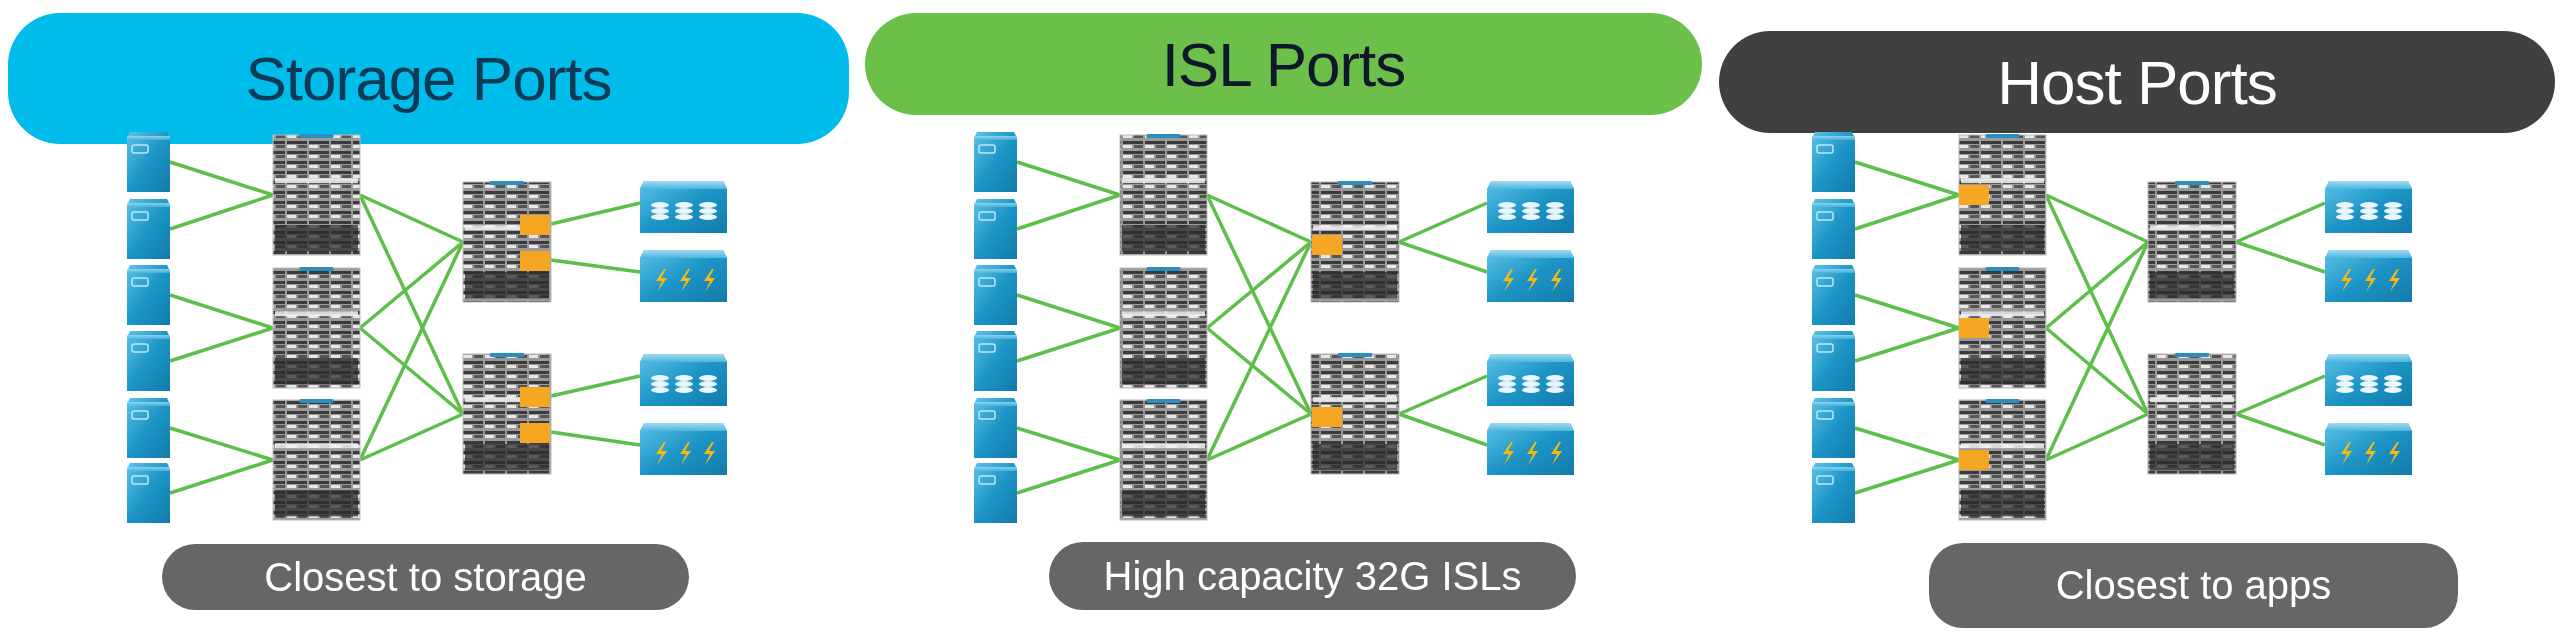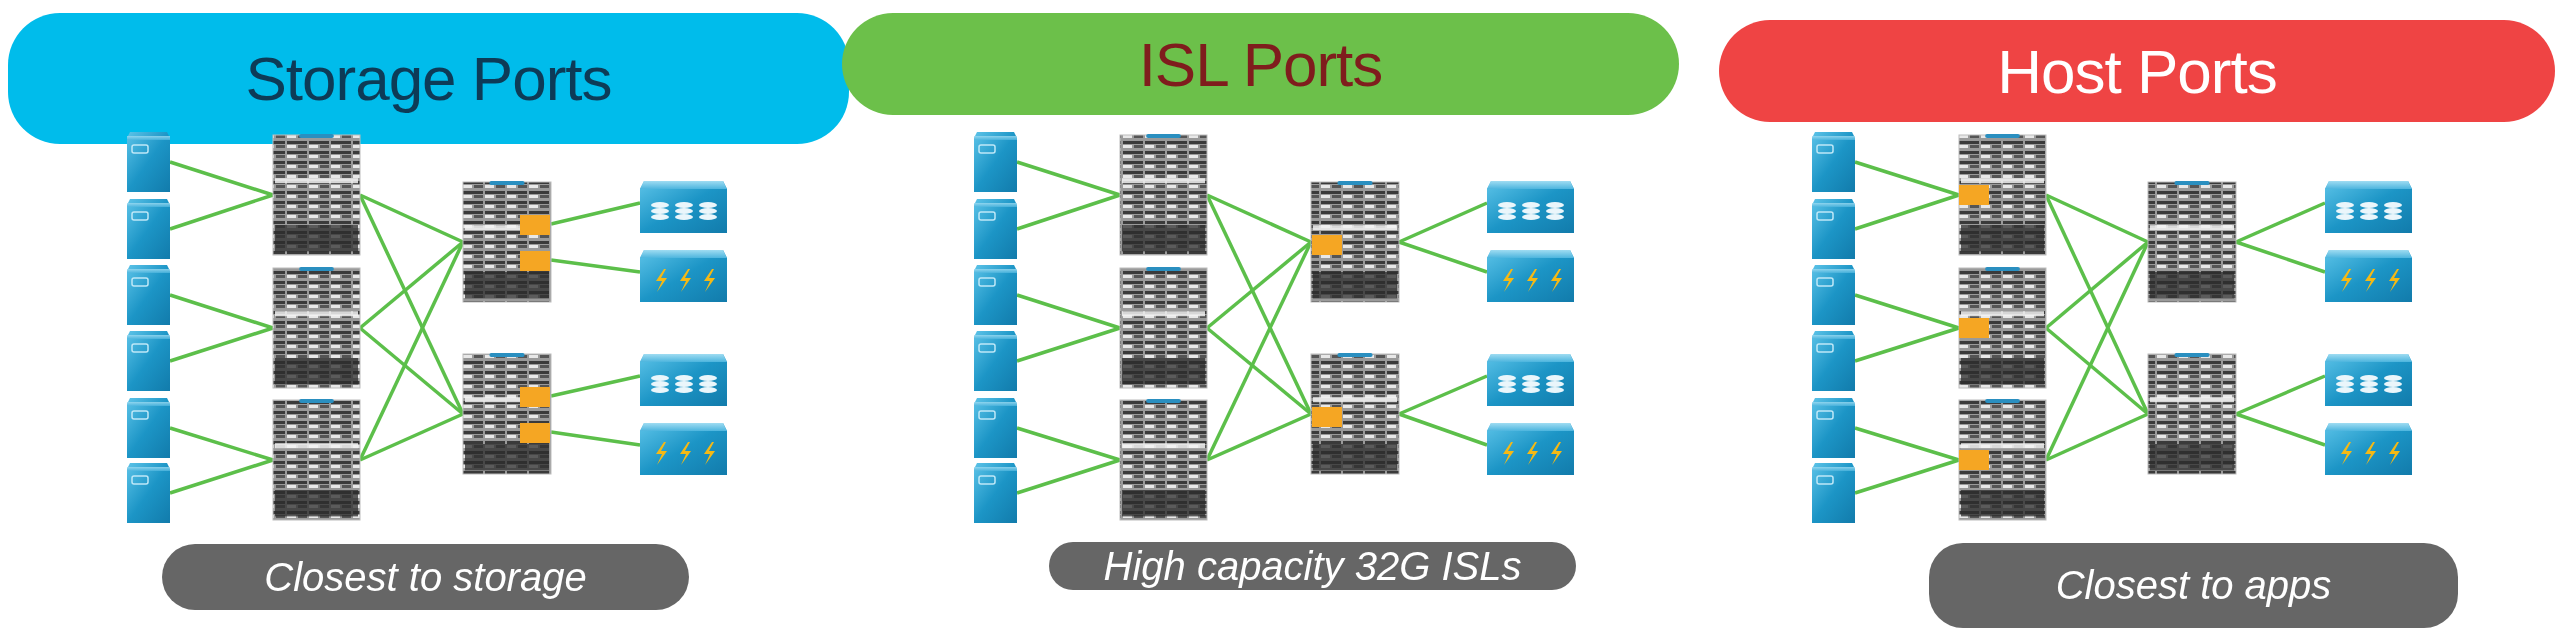--- a/index.html
+++ b/index.html
@@ -1,33 +1,33 @@
 <!DOCTYPE html>
 <html><head>
 <meta charset="utf-8">
 <style>
   html, body { margin: 0; padding: 0; background: #ffffff; }
   body { width: 2560px; height: 632px; position: relative; overflow: hidden;
          font-family: "Liberation Sans", "DejaVu Sans", sans-serif; }
   .pill { position: absolute; border-radius: 52px; display: flex; align-items: center;
           justify-content: center; font-size: 62px; letter-spacing: -1px; }
   .cap { position: absolute; border-radius: 34px; background: #666666; color: #ffffff;
-         display: flex; align-items: center; justify-content: center; font-size: 40px; font-style: italic; }
+         display: flex; align-items: center; justify-content: center; font-size: 40px; }
   svg#diagram { position: absolute; left: 0; top: 0; }
 </style>
 </head>
 <body>
 
 <div class="pill" id="pill0" style="left: 8px; top: 13px; width: 841px; height: 131px; background: rgb(0, 188, 235); color: rgb(13, 59, 87);">
   <span>Storage Ports</span>
 </div>
-<div class="pill" id="pill1" style="left: 842px; top: 13px; width: 837px; height: 102px; background: rgb(108, 192, 74); color: #7f1d1d;">
+<div class="pill" id="pill1" style="left: 865px; top: 13px; width: 837px; height: 102px; background: rgb(108, 192, 74); color: #0f172a;">
   <span>ISL Ports</span>
 </div>
-<div class="pill" id="pill2" style="left: 1719px; top: 20px; width: 836px; height: 102px; background: #ef4444; color: rgb(255, 255, 255);">
+<div class="pill" id="pill2" style="left: 1719px; top: 31px; width: 836px; height: 102px; background: #404040; color: rgb(255, 255, 255);">
   <span>Host Ports</span>
 </div>
 
 <svg id="diagram" width="2560" height="632">
   <defs>
     <linearGradient id="gBlue" x1="0" y1="0" x2="1" y2="1">
       <stop offset="0" stop-color="#5cc3e8"></stop>
       <stop offset="0.5" stop-color="#1c95c6"></stop>
       <stop offset="1" stop-color="#127bab"></stop>
     </linearGradient>
@@ -401,18 +401,18 @@
       </g>
       <rect x="1959" y="185" width="30" height="20" fill="#f5a623"></rect>
       <rect x="1959" y="318" width="30" height="20" fill="#f5a623"></rect>
       <rect x="1959" y="450" width="30" height="20" fill="#f5a623"></rect>
     </g>
 </svg>
 
 <div class="cap" style="left:162px;top:544px;width:527px;height:66px;">
   <span>Closest to storage</span>
 </div>
-<div class="cap" style="left:1049px;top:542px;width:527px;height:48px;">
+<div class="cap" style="left:1049px;top:542px;width:527px;height:68px;">
   <span>High capacity 32G ISLs</span>
 </div>
 <div class="cap" style="left:1929px;top:543px;width:529px;height:85px;">
   <span>Closest to apps</span>
 </div>
 
 </body></html>

